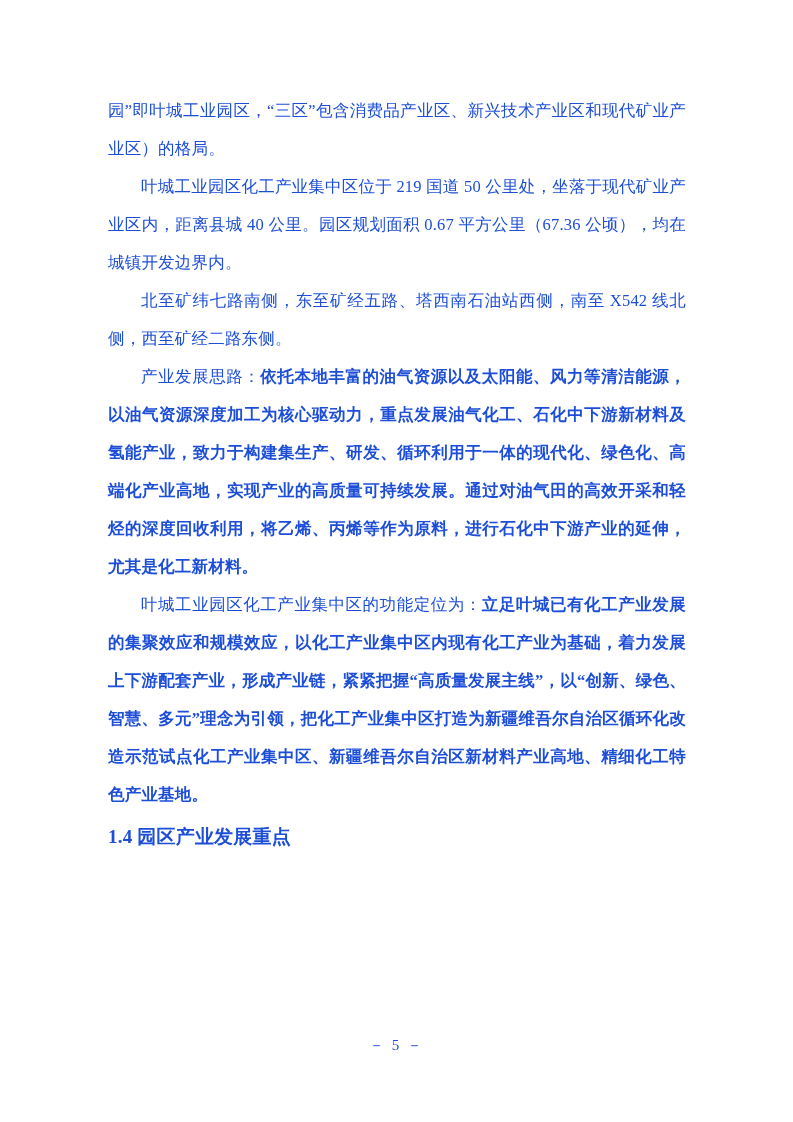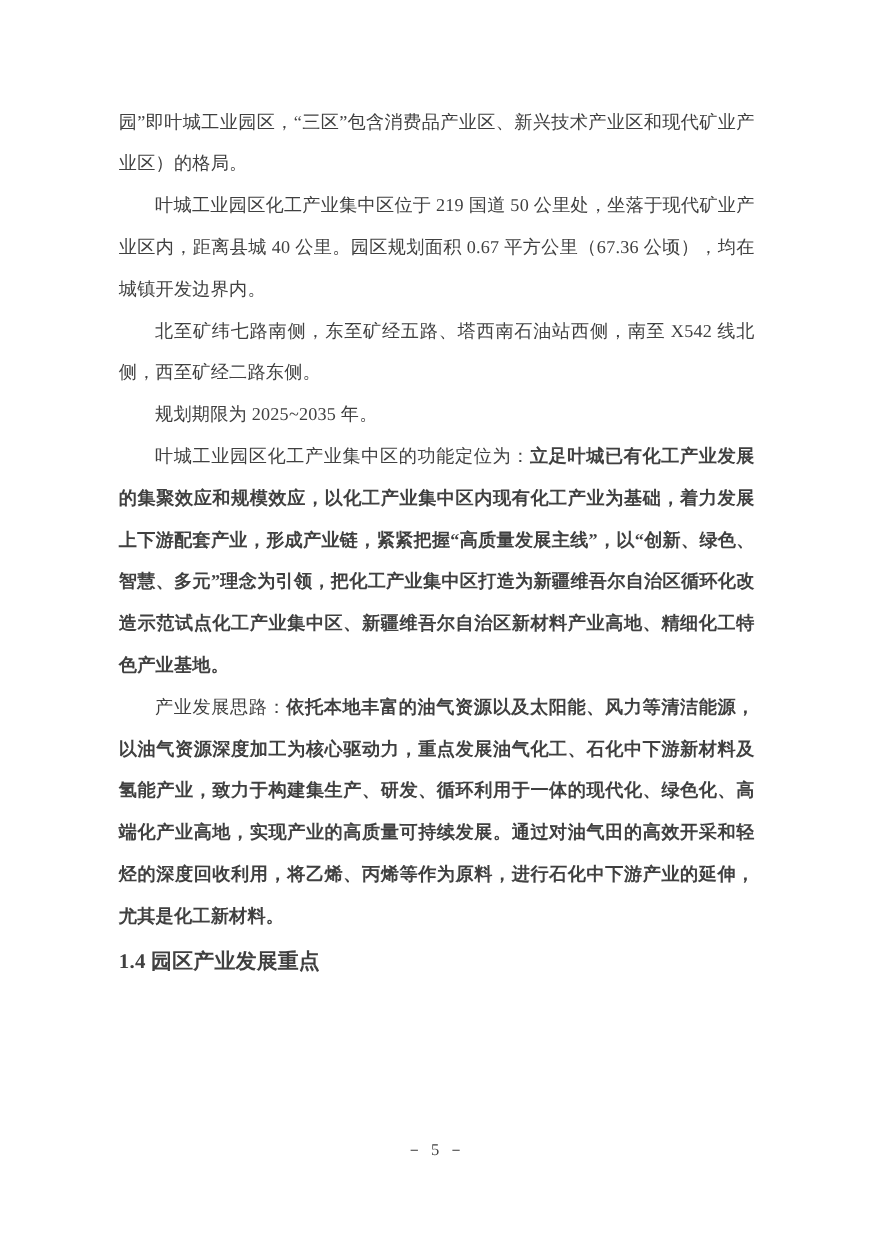--- a/index.html
+++ b/index.html
@@ -8,21 +8,21 @@
     background: #8c8c8c;
   }
   .page {
     width: 793px;
     height: 1122px;
     background: #ffffff;
     position: relative;
     box-sizing: border-box;
     margin: 0 auto;
     font-family: "Liberation Serif", "DejaVu Serif", serif;
-    color: #404040;
+    color: #1d4ed8;
     overflow: hidden;
   }
   .content {
     position: absolute;
     left: 108px;
     top: 92px;
     width: 578px;
   }
   p {
     margin: 0;
@@ -61,24 +61,23 @@
 <div class="page">
   <div class="content">
 
     <p class="">园”即叶城工业园区，“三区”包含消费品产业区、新兴技术产业区和现代矿业产业区）的格局。</p>
 
     <p class="indent">叶城工业园区化工产业集中区位于 219 国道 50 公里处，坐落于现代矿业产业区内，距离县城 40 公里。园区规划面积 0.67 平方公里（67.36 公顷），均在城镇开发边界内。</p>
 
 
     <p class="indent">北至矿纬七路南侧，东至矿经五路、塔西南石油站西侧，南至 X542 线北侧，西至矿经二路东侧。</p>
 
-    <p class="indent">规划期限为 2025~2035 年。</p>
+
+    <p class="indent"><span>产业发展思路：</span><span class="bold">依托本地丰富的油气资源以及太阳能、风力等清洁能源，以油气资源深度加工为核心驱动力，重点发展油气化工、石化中下游新材料及氢能产业，致力于构建集生产、研发、循环利用于一体的现代化、绿色化、高端化产业高地，实现产业的高质量可持续发展。通过对油气田的高效开采和轻烃的深度回收利用，将乙烯、丙烯等作为原料，进行石化中下游产业的延伸，尤其是化工新材料。</span></p>
 
     <p class="indent"><span>叶城工业园区化工产业集中区的功能定位为：</span><span class="bold">立足叶城已有化工产业发展的集聚效应和规模效应，以化工产业集中区内现有化工产业为基础，着力发展上下游配套产业，形成产业链，紧紧把握“高质量发展主线”，以“创新、绿色、智慧、多元”理念为引领，把化工产业集中区打造为新疆维吾尔自治区循环化改造示范试点化工产业集中区、新疆维吾尔自治区新材料产业高地、精细化工特色产业基地。</span></p>
-
-    <p class="indent"><span>产业发展思路：</span><span class="bold">依托本地丰富的油气资源以及太阳能、风力等清洁能源，以油气资源深度加工为核心驱动力，重点发展油气化工、石化中下游新材料及氢能产业，致力于构建集生产、研发、循环利用于一体的现代化、绿色化、高端化产业高地，实现产业的高质量可持续发展。通过对油气田的高效开采和轻烃的深度回收利用，将乙烯、丙烯等作为原料，进行石化中下游产业的延伸，尤其是化工新材料。</span></p>
 
     <p class="heading">1.4 园区产业发展重点</p>
 
   </div>
 
   <div class="pagenum">－ 5 －</div>
 </div>
 
 </body></html>

